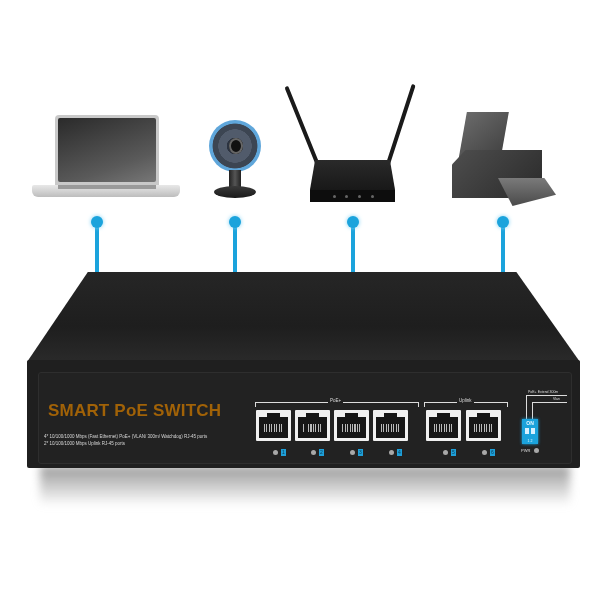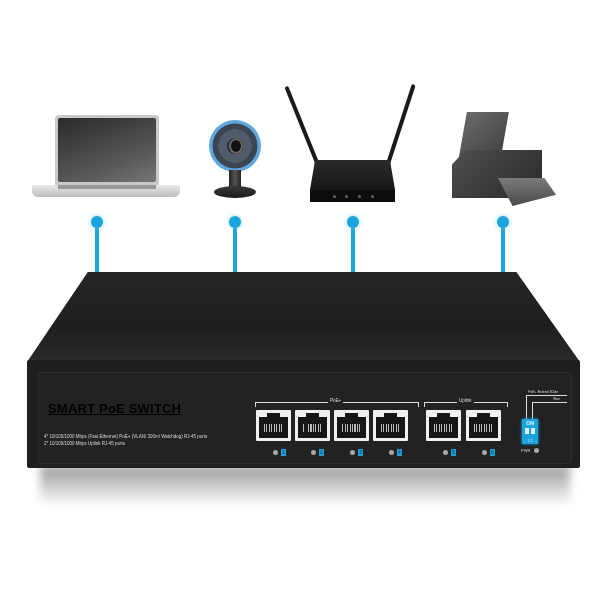--- a/index.html
+++ b/index.html
@@ -31,21 +31,21 @@
   .printer-body { position:absolute; left:452px; top:150px; width:90px; height:48px; background:linear-gradient(135deg,#4e4e4e,#2a2a2a); clip-path:polygon(15% 0,100% 0,100% 70%,80% 100%,0 100%,0 30%); }
   .printer-paper { position:absolute; left:462px; top:112px; width:42px; height:55px; background:linear-gradient(135deg,#6a6a6a,#3d3d3d); transform:skewX(-10deg); }
   .printer-tray { position:absolute; left:498px; top:178px; width:58px; height:28px; background:linear-gradient(#7a7a7a,#4a4a4a); clip-path:polygon(0 0,80% 0,100% 60%,25% 100%); }
 
   
   .switch-top { position:absolute; left:27px; top:272px; width:553px; height:90px; background:linear-gradient(#262626,#1e1e1e 60%,#2a2a2a); clip-path:polygon(11% 0,88.5% 0,100% 100%,0 100%); }
   .switch-front { position:absolute; left:27px; top:360px; width:553px; height:108px; background:#1f1f1f; border-radius:2px; }
   .switch-shadow { position:absolute; left:40px; top:466px; width:530px; height:40px; background:linear-gradient(#9a9a9a,rgba(255,255,255,0)); filter:blur(4px); }
   .switch-panel { position:absolute; left:38px; top:372px; width:532px; height:90px; background:#222222; border:1px solid #2e2e2e; border-radius:3px; }
 
-  .brand { position:absolute; left:48px; top:401px; color:#000000; font-weight:bold; font-size:13px; letter-spacing:0.2px; white-space:nowrap;text-decoration:underline; }
+  .brand { position:absolute; left:48px; top:401px; color:#a16207; font-weight:bold; font-size:17px; letter-spacing:0.2px; white-space:nowrap; }
   .spec { position:absolute; left:44px; color:#d8d8d8; font-size:4.5px; white-space:nowrap; }
 
   .group-bracket { position:absolute; height:4px; border:1px solid #dcdcdc; border-bottom:none; }
   .group-label { position:absolute; color:#dcdcdc; font-size:4.5px; background:#222; padding:0 2px; }
 
   .port { position:absolute; width:35px; height:31px; background:#f0f0f0; border-radius:1px; }
   .port-hole { position:absolute; left:3px; top:7px; width:29px; height:21px; background:#161616; }
   .port-tab { position:absolute; left:11px; top:3px; width:13px; height:5px; background:#161616; }
   .port-pins { position:absolute; left:8px; top:14px; width:19px; height:8px; background:repeating-linear-gradient(90deg,#b8b8b8 0 1px,#161616 1px 2.5px); }
 

